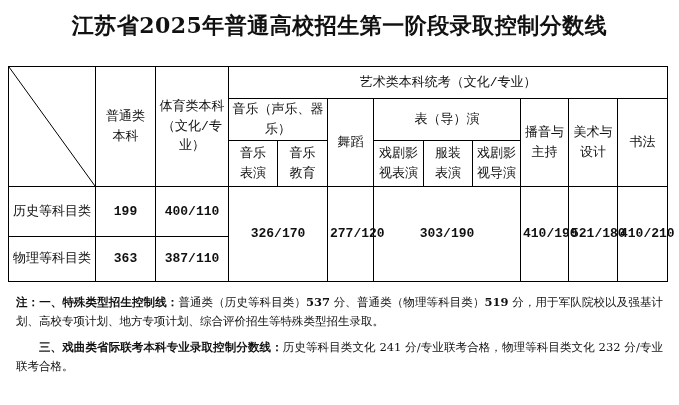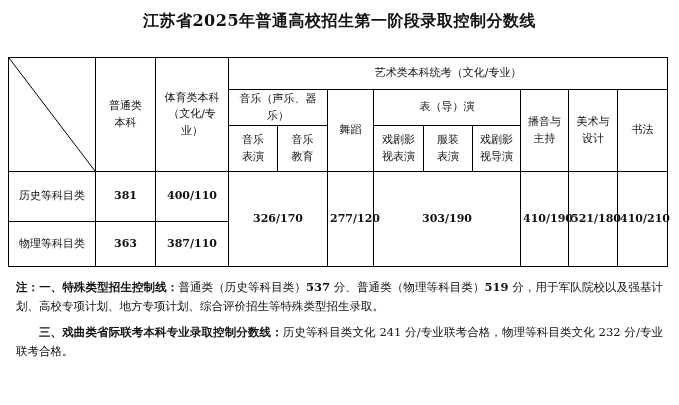--- a/index.html
+++ b/index.html
@@ -8,41 +8,42 @@
     width: 679px; height: 405px;
     background: #ffffff;
     color: #1a1a1a;
     font-family: "DejaVu Serif", "Liberation Serif", serif;
   }
   .page { width: 679px; height: 405px; padding: 0 8px; overflow: hidden; }
 
   .doc-title {
     margin: 11px 0 0 0;
     text-align: center;
-    font-size: 16px;
+    font-size: 22px;
     font-weight: bold;
     letter-spacing: 0.5px;
     color: #111;
   }
 
   table.score-table {
     border-collapse: collapse;
     table-layout: fixed;
     width: 659px;
     margin-top: 25px;
   }
   .score-table td {
     border: 1px solid #000;
     text-align: center;
     vertical-align: middle;
-    font-size: 11px;
+    font-size: 13px;
     line-height: 1.5;
     padding: 1px 2px;
     white-space: pre-line;
     color: #111;
+    font-family: Liberation Mono, monospace;
   }
   tr.hr1 { height: 32px; }
   tr.hr2 { height: 36px; }
   tr.hr3 { height: 46px; }
   tr.dr1 { height: 50px; padding-left: 23px; }
   tr.dr2 { height: 45px; }
 
   .diag-cell { position: relative; padding: 0; }
   .diag-cell svg { position: absolute; top: 0; left: 0; width: 100%; height: 100%; display: block; }
 
@@ -109,21 +110,21 @@
       <td>戏剧影
 视表演</td>
       <td>服装
 表演</td>
       <td>戏剧影
 视导演</td>
     </tr>
 
     <tr class="dr1">
       <td>历史等科目类</td>
-      <td class="val">381</td>
+      <td class="val">199</td>
       <td class="val">400/110</td>
       <td class="val" colspan="2" rowspan="2">326/170</td>
       <td class="val" rowspan="2">277/120</td>
       <td class="val" colspan="3" rowspan="2">303/190</td>
       <td class="val" rowspan="2">410/190</td>
       <td class="val" rowspan="2">521/180</td>
       <td class="val" rowspan="2">410/210</td>
     </tr>
 
     <tr class="dr2">

